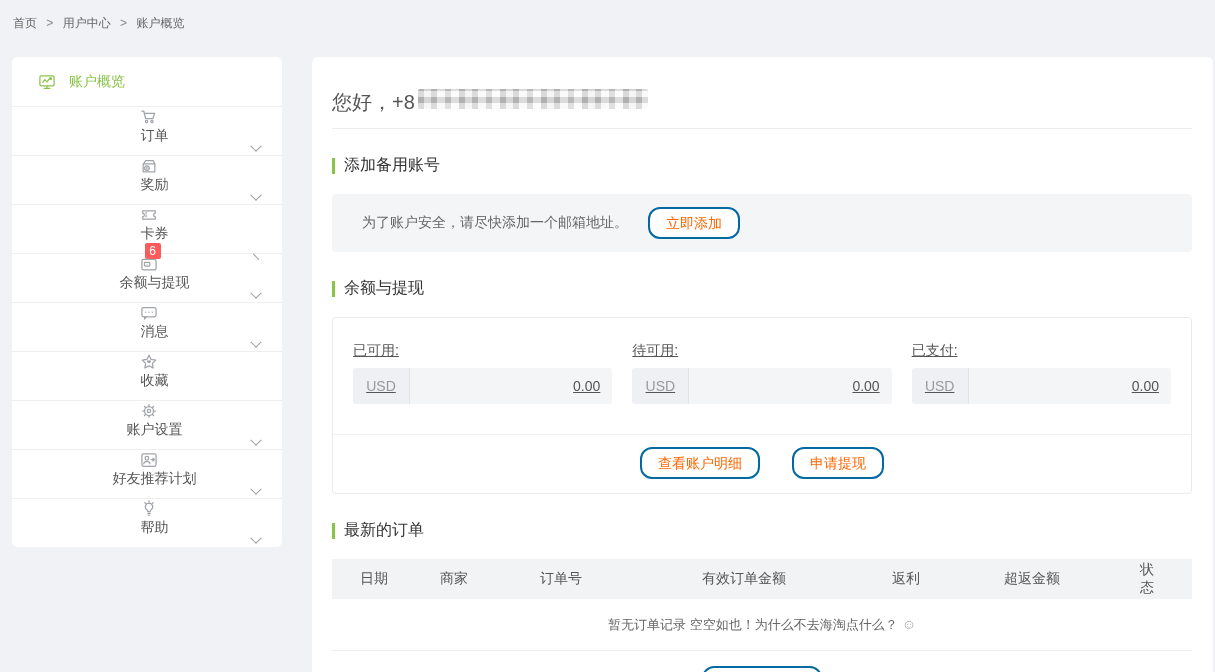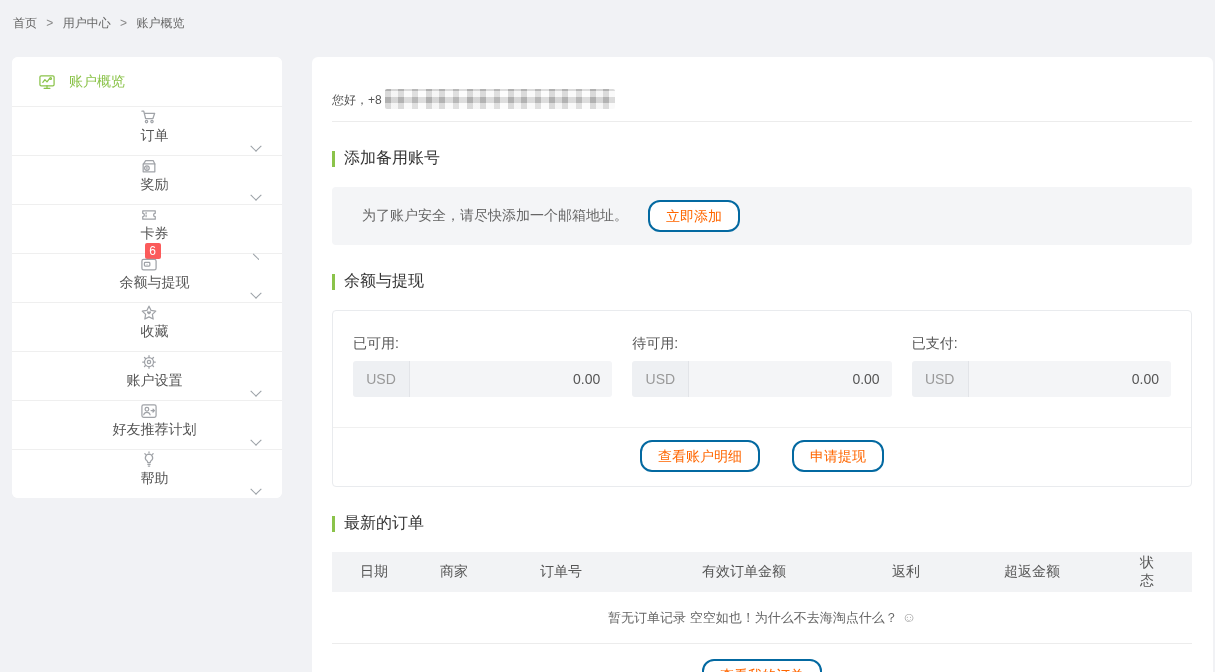--- a/index.html
+++ b/index.html
@@ -38,21 +38,21 @@
   .chevron {
     margin-left:auto; width:8px; height:8px;
     border-right:1px solid #9aa0a6; border-bottom:1px solid #9aa0a6;
     transform:rotate(45deg) translate(-2px,-2px);
   }
   
   .main {
     position:absolute; left:312px; top:57px; width:901px; height:660px;
     background:#fff; border-radius:6px; padding:20px 21px 0 20px;
   }
-  .greeting { margin-top:12px; font-size:12px; color:#555; display:flex; align-items:flex-end; }
+  .greeting { margin-top:12px; font-size:20px; color:#555; display:flex; align-items:flex-start; }
   .masked-num {
     width:230px; height:20px; margin-left:3px; border-radius:2px;
     background-image:
       repeating-linear-gradient(0deg, rgba(255,255,255,.45) 0 6px, rgba(150,150,150,.28) 6px 12px),
       repeating-linear-gradient(90deg, rgba(130,130,130,.55) 0 6px, rgba(205,205,205,.35) 6px 13px,
         rgba(110,110,110,.45) 13px 19px, rgba(225,225,225,.3) 19px 27px,
         rgba(140,140,140,.5) 27px 33px, rgba(235,235,235,.3) 33px 41px);
   }
   .hdiv { border:none; border-top:1px solid #ececec; margin-top:12px; }
   .section-title { display:flex; align-items:center; margin-top:26px; font-size:16px; color:#333; }
@@ -63,21 +63,21 @@
     display:flex; align-items:center; padding-left:30px; gap:20px;
     font-size:14px; color:#666;
   }
   .btn-orange {
     display:inline-block; background:#fff; border:2px solid #0369a1; color:#ff6600;
     border-radius:12px; font-size:14px; line-height:1; padding:7px 16px; cursor:pointer;
     font-family:inherit; white-space:nowrap;
   }
   
   .balance-card { margin-top:18px; border:1px solid #e9ebee; border-radius:4px; }
-  .balance-grid { display:flex; gap:20px; padding:24px 20px 30px; }
+  .balance-grid { display:flex; gap:20px; padding:24px 20px 30px;text-decoration:underline; }
   .balance-field { flex:1; }
   .balance-label { font-size:14px; color:#555; margin-bottom:8px; }
   .amount-box { display:flex; height:36px; border-radius:3px; overflow:hidden; }
   .currency {
     width:57px; background:#eef0f3; color:#999; font-size:14px;
     display:flex; align-items:center; justify-content:center;
     border-right:1px solid #e2e4e8;
   }
   .amount {
     flex:1; background:#f4f5f7; color:#555; font-size:14px;
@@ -155,20 +155,31 @@
   <div class="side-item">
     <svg class="ico" viewBox="0 0 24 24">
       <rect x="3.5" y="6.5" width="17" height="12.5" rx="2"></rect>
       <rect x="6.5" y="10" width="6.5" height="4.6" rx="1"></rect>
       <circle cx="9.7" cy="12.3" r="0.6" class="fillbit"></circle>
     </svg>
     <span class="label">余额与提现</span>
     <span class="chevron"></span>
   </div>
 
+  <div class="side-item">
+    <svg class="ico" viewBox="0 0 24 24">
+      <rect x="3.5" y="5.5" width="17" height="11" rx="2"></rect>
+      <path d="M8.5 16.5L6.8 19.3v-2.8"></path>
+      <circle cx="8" cy="11" r="0.8" class="fillbit"></circle>
+      <circle cx="12" cy="11" r="0.8" class="fillbit"></circle>
+      <circle cx="16" cy="11" r="0.8" class="fillbit"></circle>
+    </svg>
+    <span class="label">消息</span>
+    <span class="chevron"></span>
+  </div>
 
   <div class="side-item">
     <svg class="ico" viewBox="0 0 24 24">
       <path d="M12 3.8l2.5 5.1 5.6.8-4.05 3.95.95 5.6L12 16.6l-5 2.65.95-5.6L3.9 9.7l5.6-.8z"></path>
       <path class="fillbit" d="M12 10.4c.62-1.05 2.45-.8 2.45.62 0 1-1.45 2.05-2.45 2.75-1-.7-2.45-1.75-2.45-2.75 0-1.42 1.83-1.67 2.45-.62z"></path>
     </svg>
     <span class="label">收藏</span>
   </div>
 
   <div class="side-item">

